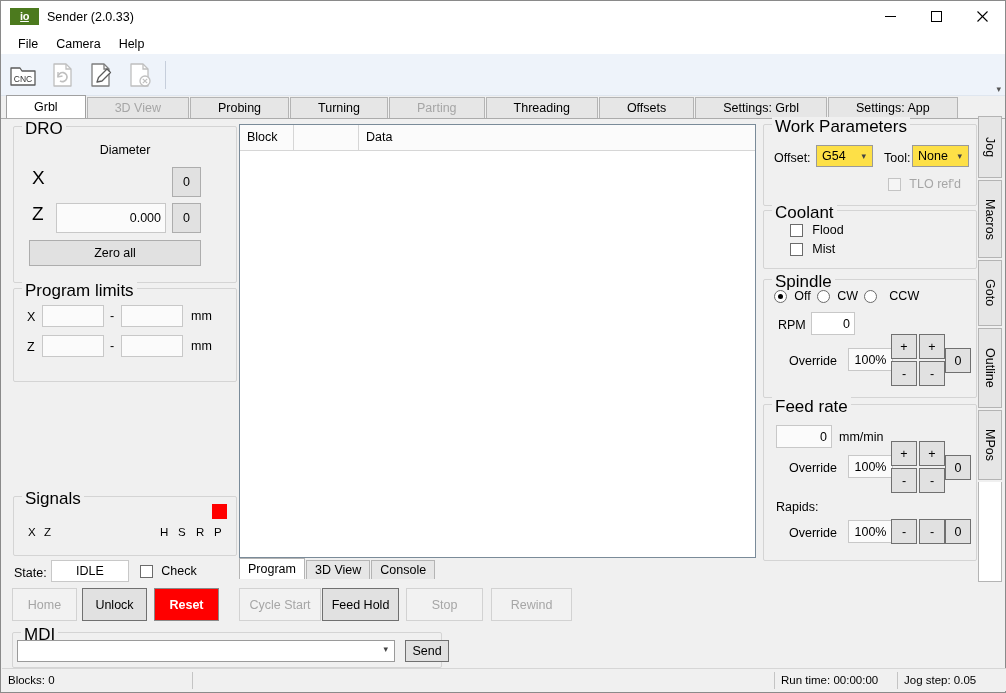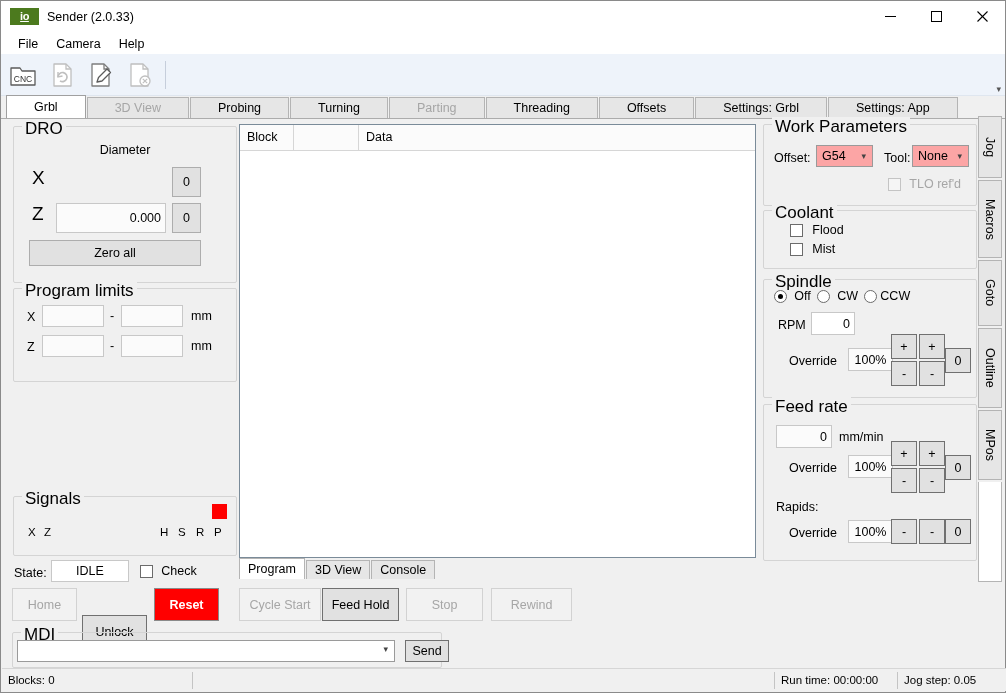--- a/index.html
+++ b/index.html
@@ -51,21 +51,21 @@
   .btn{background:#e1e1e1;border:1px solid #adadad;font-family:"Liberation Sans",sans-serif;font-size:12.5px;
     box-sizing:border-box;color:#000;text-align:center;display:flex;align-items:center;justify-content:center;}
   .btn.dis{background:#f2f2f2;border-color:#d2d2d2;color:#a6a6a6;}
   .btn.red{background:#ff0000;border-color:#8a8a8a;color:#fff;font-weight:bold;}
 
   .cbx{width:13px;height:13px;border:1px solid #6b6b6b;background:#fff;box-sizing:border-box;display:inline-block;vertical-align:middle;}
   .cbx.dis{border-color:#c4c4c4;background:#f5f5f5;}
   .rdo{width:13px;height:13px;border:1px solid #6b6b6b;background:#fff;border-radius:50%;box-sizing:border-box;display:inline-block;vertical-align:middle;position:relative;}
   .rdo.on::after{content:"";position:absolute;left:3px;top:3px;width:5px;height:5px;border-radius:50%;background:#000;}
 
-  .combo{border:1px solid #9a9a9a;background:#fca5a5;box-sizing:border-box;display:flex;align-items:center;
+  .combo{border:1px solid #9a9a9a;background:#fde047;box-sizing:border-box;display:flex;align-items:center;
     font-size:12.5px;padding-left:5px;position:relative;}
   .combo .arw{position:absolute;right:6px;font-size:9px;color:#444;}
 
   
   .dro-val{text-align:right;font-size:17px;padding-right:7px;font-family:"Liberation Sans",sans-serif;}
 
   
   .gridpanel{position:absolute;border:1px solid #7a8b99;background:#fff;}
   .grid-head{height:25px;background:#fbfbfb;border-bottom:1px solid #d6d6d6;display:flex;align-items:center;}
   .gh{height:25px;line-height:25px;padding-left:7px;font-size:12.5px;border-right:1px solid #d6d6d6;box-sizing:border-box;}
@@ -212,21 +212,21 @@
     </div>
 
     <div class="lbl" style="position:absolute;left:12px;top:450px;">State:</div>
     <input class="txt" style="position: absolute; left: 49px; top: 444px; width: 78px; height: 22px; text-align: center; background: rgb(255, 255, 255);" value="IDLE" readonly="">
     <div style="position:absolute;left:138px;top:448px;">
       <span class="cbx"></span>
       <span class="lbl" style="margin-left:5px;">Check</span>
     </div>
 
     <div class="btn dis" style="position:absolute;left:10px;top:472px;width:65px;height:33px;">Home</div>
-    <div class="btn" style="position:absolute;left:80px;top:472px;width:65px;height:33px;border-color:#707070;margin-top:27px;">Unlock</div>
+    <div class="btn" style="position:absolute;left:80px;top:472px;width:65px;height:33px;border-color:#707070;">Unlock</div>
     <div class="btn red" style="position:absolute;left:152px;top:472px;width:65px;height:33px;">Reset</div>
     <div class="btn dis" style="position:absolute;left:237px;top:472px;width:82px;height:33px;">Cycle Start</div>
     <div class="btn" style="position:absolute;left:320px;top:472px;width:77px;height:33px;border-color:#707070;">Feed Hold</div>
     <div class="btn dis" style="position:absolute;left:404px;top:472px;width:77px;height:33px;">Stop</div>
     <div class="btn dis" style="position:absolute;left:489px;top:472px;width:81px;height:33px;">Rewind</div>
 
     <div class="group" style="left:10px;top:516px;width:428px;height:34px;">
       <div class="glabel">MDI</div>
       <div style="position:absolute;left:4px;top:7px;width:378px;height:22px;border:1px solid #9a9a9a;background:#fff;box-sizing:border-box;">
         <span style="position:absolute;right:6px;top:3px;font-size:9px;color:#444;">▾</span>
@@ -285,21 +285,21 @@
       <div style="position:absolute;left:10px;top:9px;">
         <span class="rdo on"></span>
         <span class="lbl" style="margin-left:4px;">Off</span>
       </div>
       <div style="position:absolute;left:53px;top:9px;">
         <span class="rdo"></span>
         <span class="lbl" style="margin-left:4px;">CW</span>
       </div>
       <div style="position:absolute;left:100px;top:9px;">
         <span class="rdo"></span>
-        <span class="lbl" style="margin-left:0;">CCW</span>
+        <span class="lbl" style="margin-left:9px;">CCW</span>
       </div>
 
       <div class="lbl" style="position:absolute;left:14px;top:38px;">RPM</div>
       <input class="txt" style="position: absolute; left: 47px; top: 32px; width: 44px; height: 23px; text-align: right; background: rgb(255, 255, 255);" value="0">
 
       <div class="lbl" style="position:absolute;left:25px;top:74px;">Override</div>
       <input class="txt" style="position: absolute; left: 84px; top: 68px; width: 45px; height: 23px; text-align: center;" value="100%" readonly="">
       <div class="btn" style="position:absolute;left:127px;top:54px;width:26px;height:25px;border-color:#707070;">+</div>
       <div class="btn" style="position:absolute;left:127px;top:81px;width:26px;height:25px;border-color:#707070;">-</div>
       <div class="btn" style="position:absolute;left:155px;top:54px;width:26px;height:25px;border-color:#707070;">+</div>

